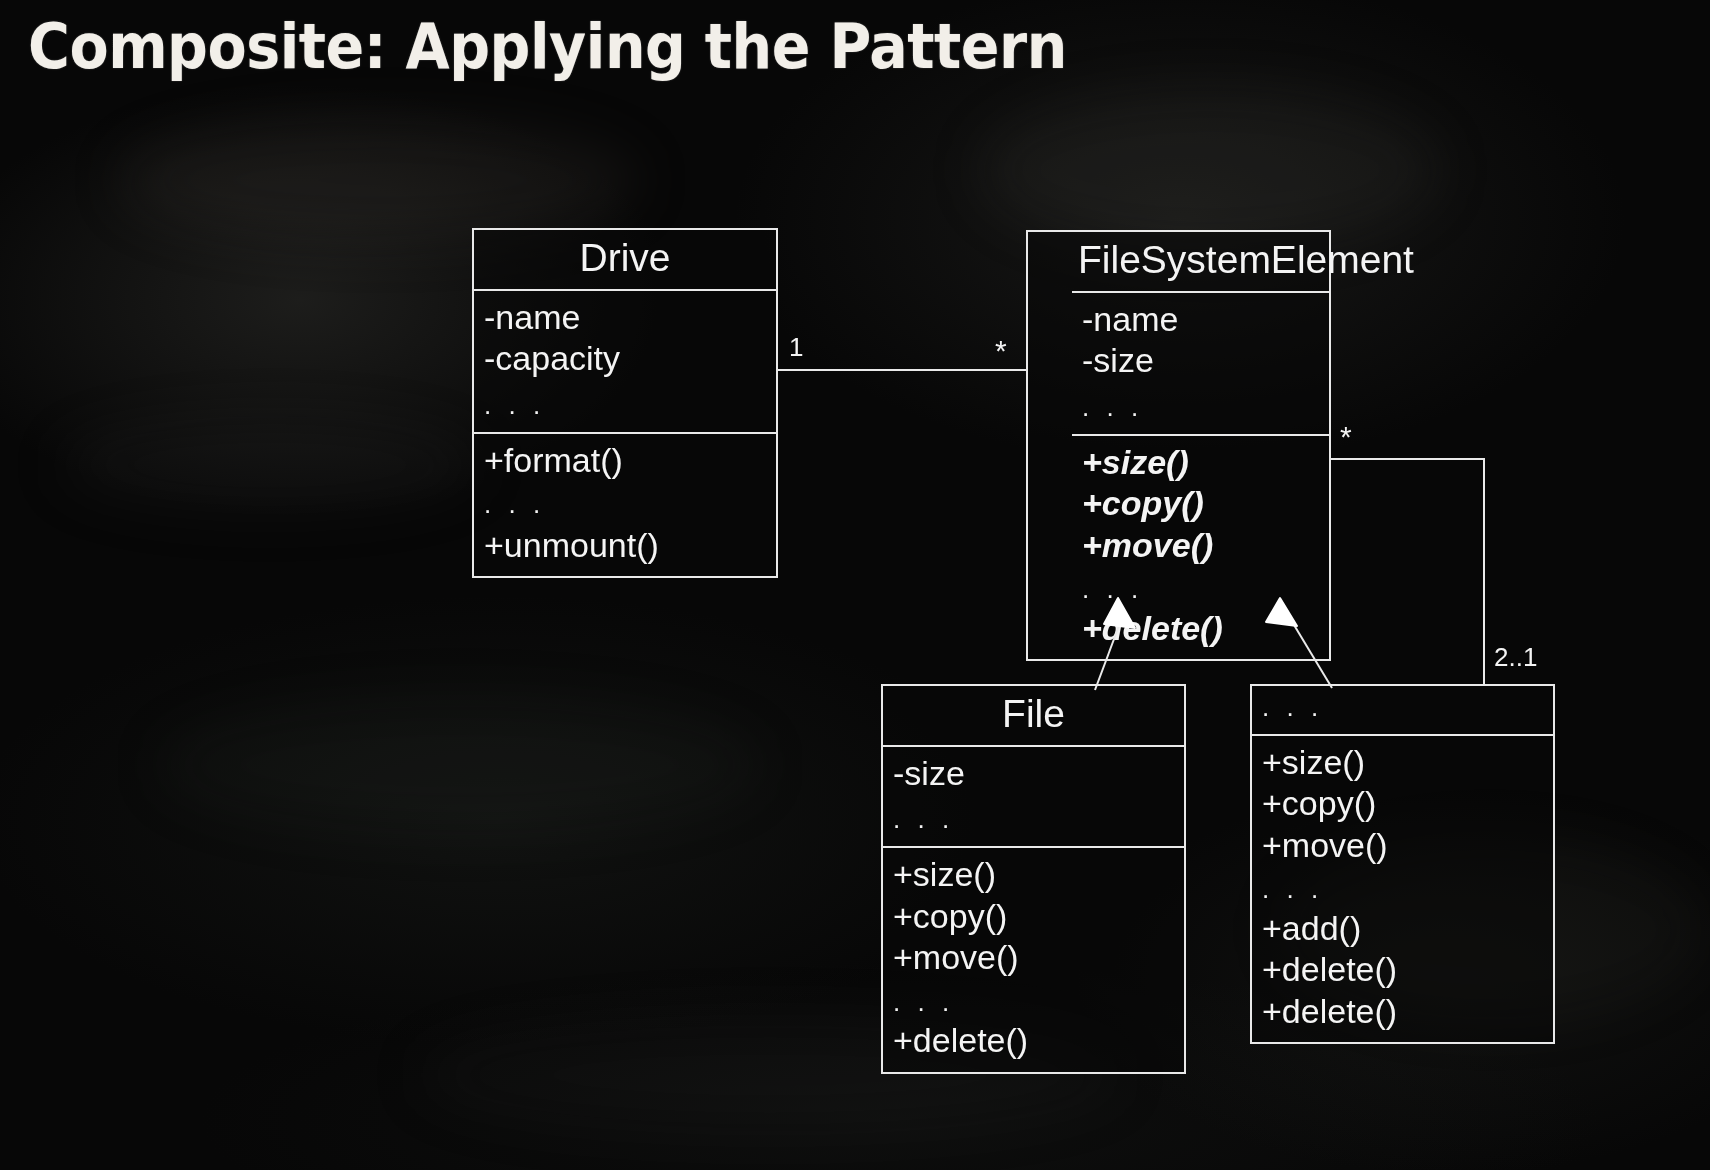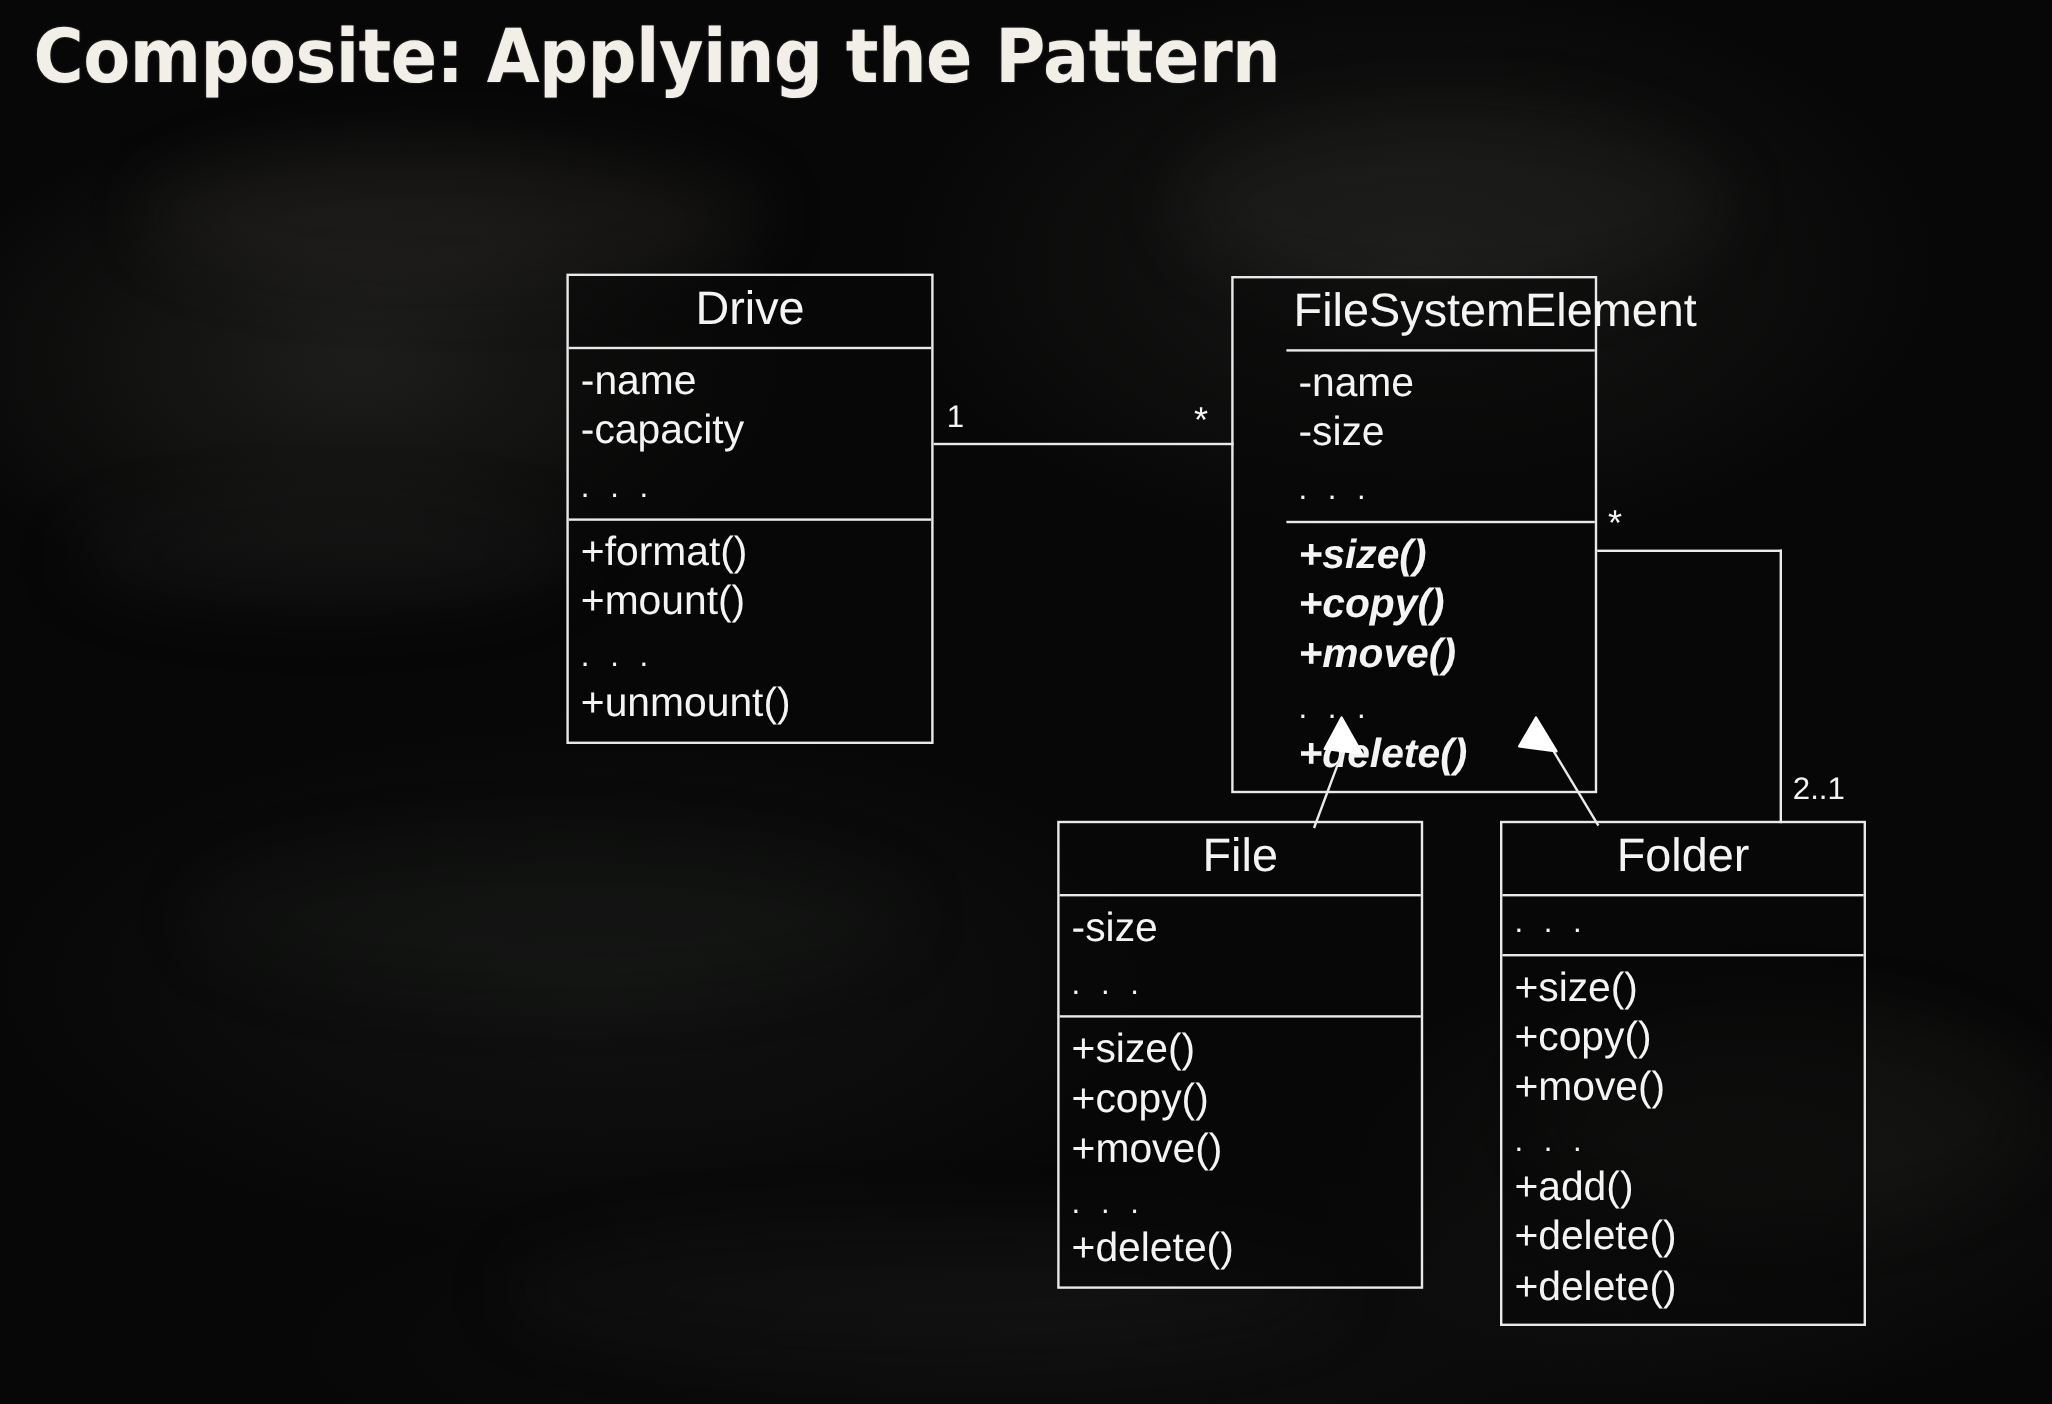--- a/index.html
+++ b/index.html
@@ -129,21 +129,20 @@
 
   <div class="uml-class" id="cls-drive">
     <div class="uml-name">Drive</div>
     <div class="uml-attrs">
       <div class="uml-line">-name</div>
       <div class="uml-line">-capacity</div>
       <div class="uml-line ellip" style="margin-top:10px;">. . .</div>
     </div>
     <div class="uml-ops">
       <div class="uml-line">+format()</div>
-      <div class="uml-line">+mount()</div>
       <div class="uml-line ellip" style="margin-top:8px;">. . .</div>
       <div class="uml-line" style="margin-top:4px;">+unmount()</div>
     </div>
   </div>
 
   <div class="uml-class" id="cls-fse">
     <div class="uml-name">FileSystemElement</div>
     <div class="uml-attrs">
       <div class="uml-line">-name</div>
       <div class="uml-line">-size</div>
@@ -167,21 +166,20 @@
     <div class="uml-ops">
       <div class="uml-line">+size()</div>
       <div class="uml-line">+copy()</div>
       <div class="uml-line">+move()</div>
       <div class="uml-line ellip" style="margin-top:8px;">. . .</div>
       <div class="uml-line" style="margin-top:2px;">+delete()</div>
     </div>
   </div>
 
   <div class="uml-class" id="cls-folder">
-    <div class="uml-name">Folder</div>
     <div class="uml-attrs">
       <div class="uml-line ellip">. . .</div>
     </div>
     <div class="uml-ops">
       <div class="uml-line">+size()</div>
       <div class="uml-line">+copy()</div>
       <div class="uml-line">+move()</div>
       <div class="uml-line ellip" style="margin-top:8px;">. . .</div>
       <div class="uml-line" style="margin-top:2px;">+add()</div>
       <div class="uml-line">+delete()</div>

